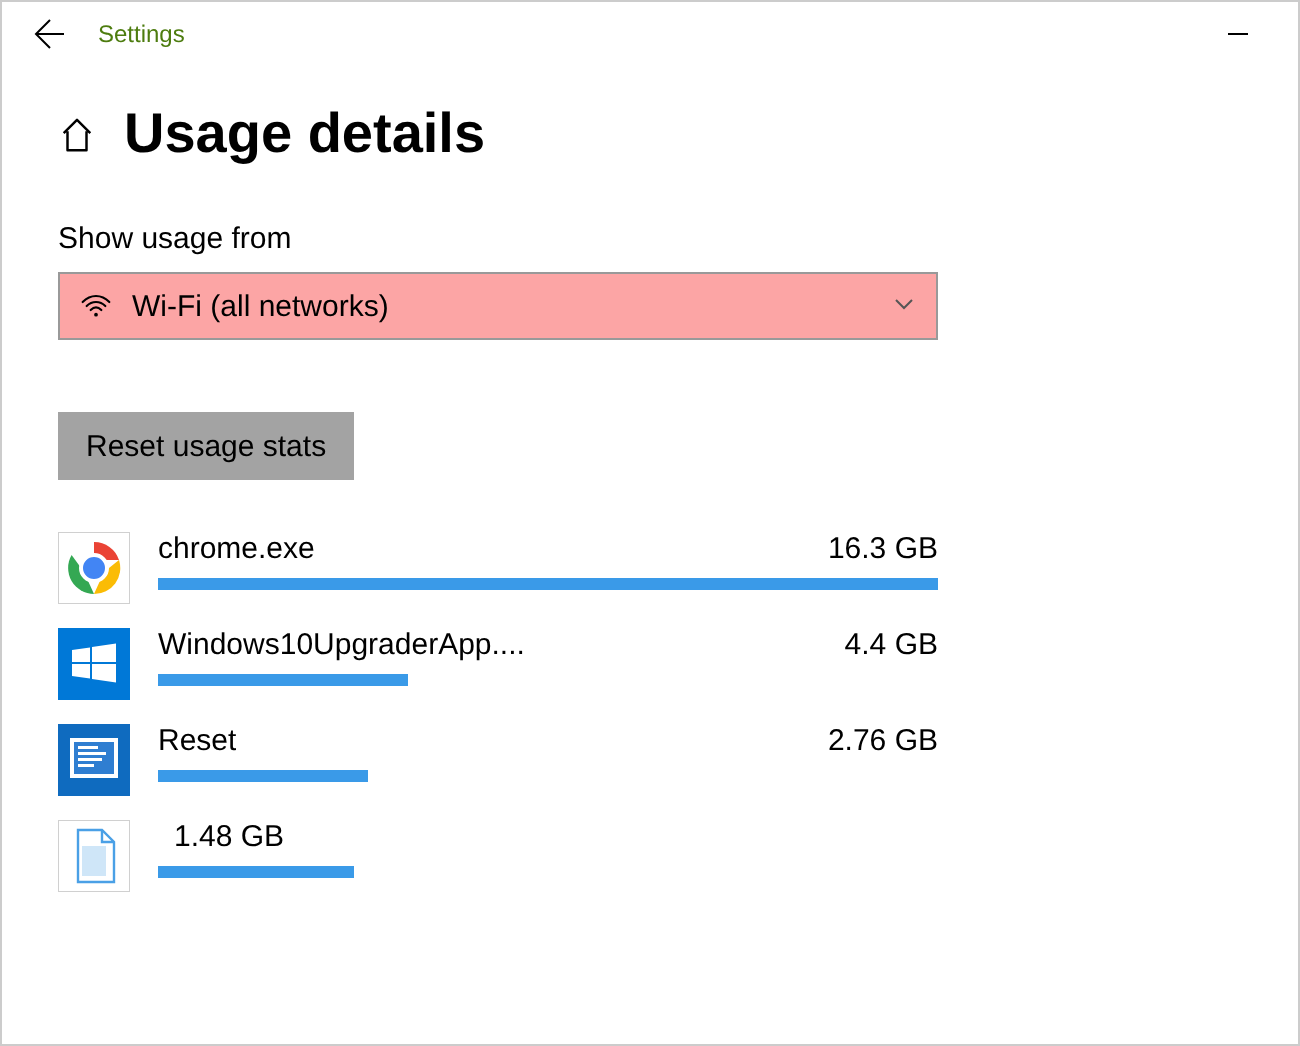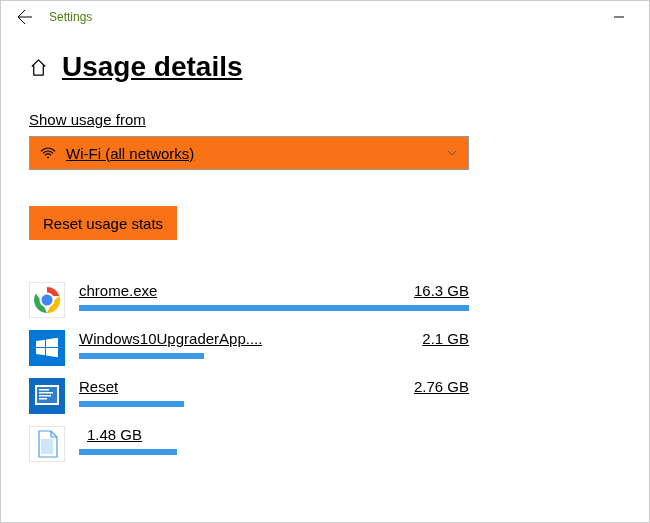--- a/index.html
+++ b/index.html
@@ -32,21 +32,20 @@
   .titlebar .minbtn {
     width: 45px;
     height: 32px;
     display: flex;
     align-items: center;
     justify-content: center;
     cursor: default;
   }
   .content {
     padding: 12px 16px 0 28px;
-    text-decoration: underline;
   }
   .heading-row {
     display: flex;
     align-items: center;
     gap: 14px;
     margin-top: 6px;
     margin-bottom: 28px;
   }
   .heading-row .home-icon svg { display: block; }
   .page-title {
@@ -59,42 +58,42 @@
     margin-bottom: 8px;
   }
   .dropdown {
     width: 440px;
     height: 34px;
     border: 1px solid #999999;
     display: flex;
     align-items: center;
     padding: 0 10px;
     font-size: 15px;
-    background: #f97316;
+    background: #fca5a5;
     cursor: default;
     gap: 10px;
   }
   .dropdown .wifi-icon { display: flex; align-items: center; }
   .dropdown .dd-text { flex: 1; }
   .dropdown .chevron { color: #555; }
   .reset-btn {
     margin-top: 36px;
     display: inline-flex;
     align-items: center;
     justify-content: center;
     height: 34px;
     padding: 0 14px;
-    background: #f97316;
+    background: #a3a3a3;
     border: none;
     font-size: 15px;
     font-family: inherit;
     cursor: default;
   }
   .app-list {
-    margin-top: 36px;
+    margin-top: 20px;
     width: 440px;
   }
   .app-row {
     display: flex;
     align-items: flex-start;
     gap: 14px;
     padding: 6px 0 6px 0;
   }
   .app-icon {
     width: 36px;
@@ -209,21 +208,21 @@
               <polygon points="7,11 16,9.7 16,17 7,17"></polygon>
               <polygon points="17,9.5 29,7.8 29,17 17,17"></polygon>
               <polygon points="7,18 16,18 16,25.3 7,24"></polygon>
               <polygon points="17,18 29,18 29,27.2 17,25.5"></polygon>
             </g>
           </svg>
         </div>
         <div class="app-body">
           <div class="app-top">
             <span class="app-name">Windows10UpgraderApp....</span>
-            <span class="app-usage">2.1 GB</span>
+            <span class="app-usage">4.4 GB</span>
           </div>
           <div class="bar-track">
             <div class="bar-fill" style="width: 32%; background: rgb(58, 154, 232);"></div>
           </div>
         </div>
       </div>
       <div class="app-row">
         <div class="app-icon">
           <svg width="36" height="36" viewBox="0 0 36 36">
             <rect width="36" height="36" fill="#0f6bbf"></rect>

